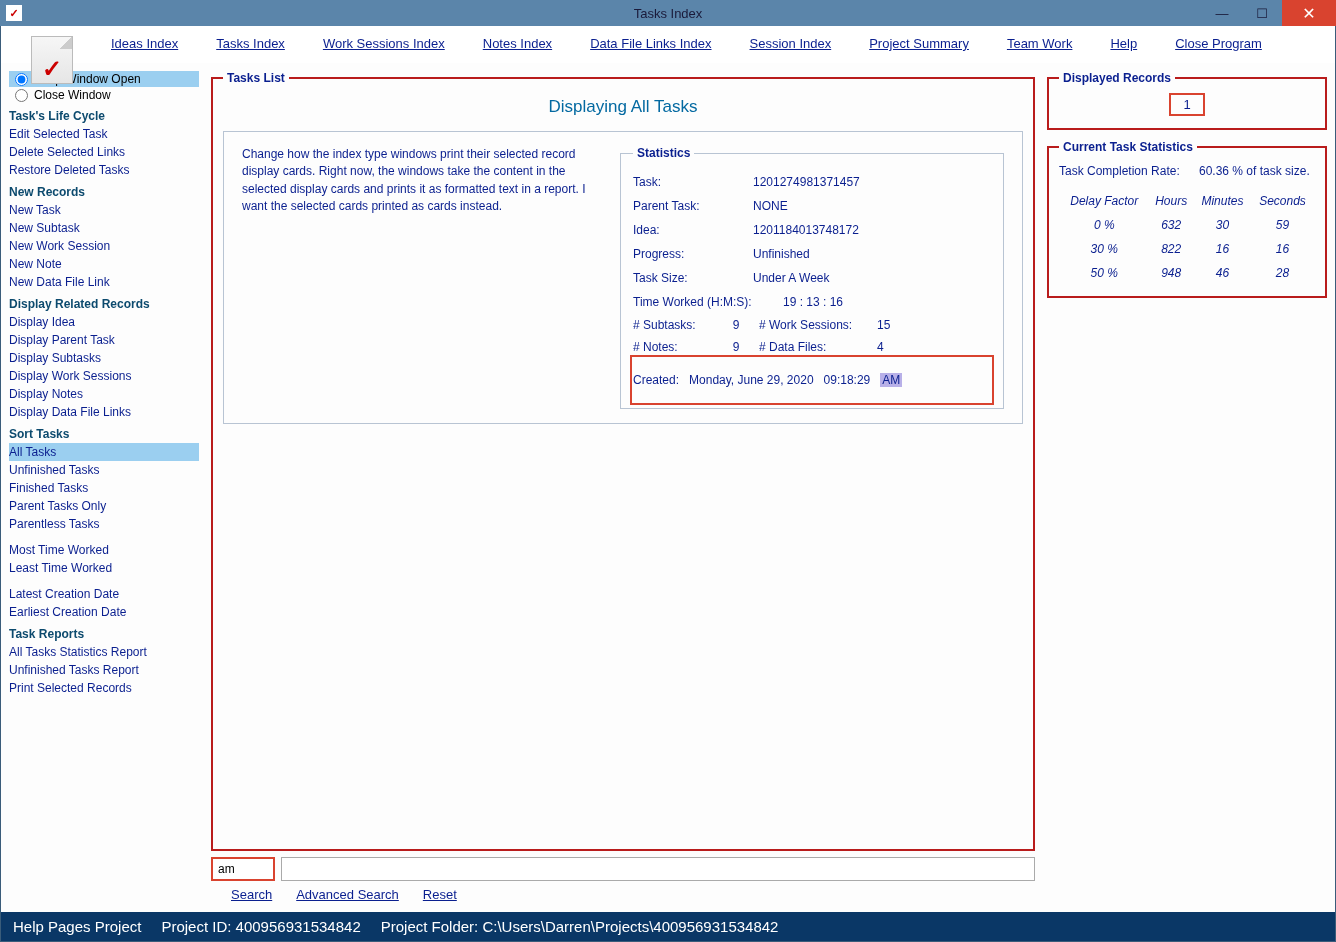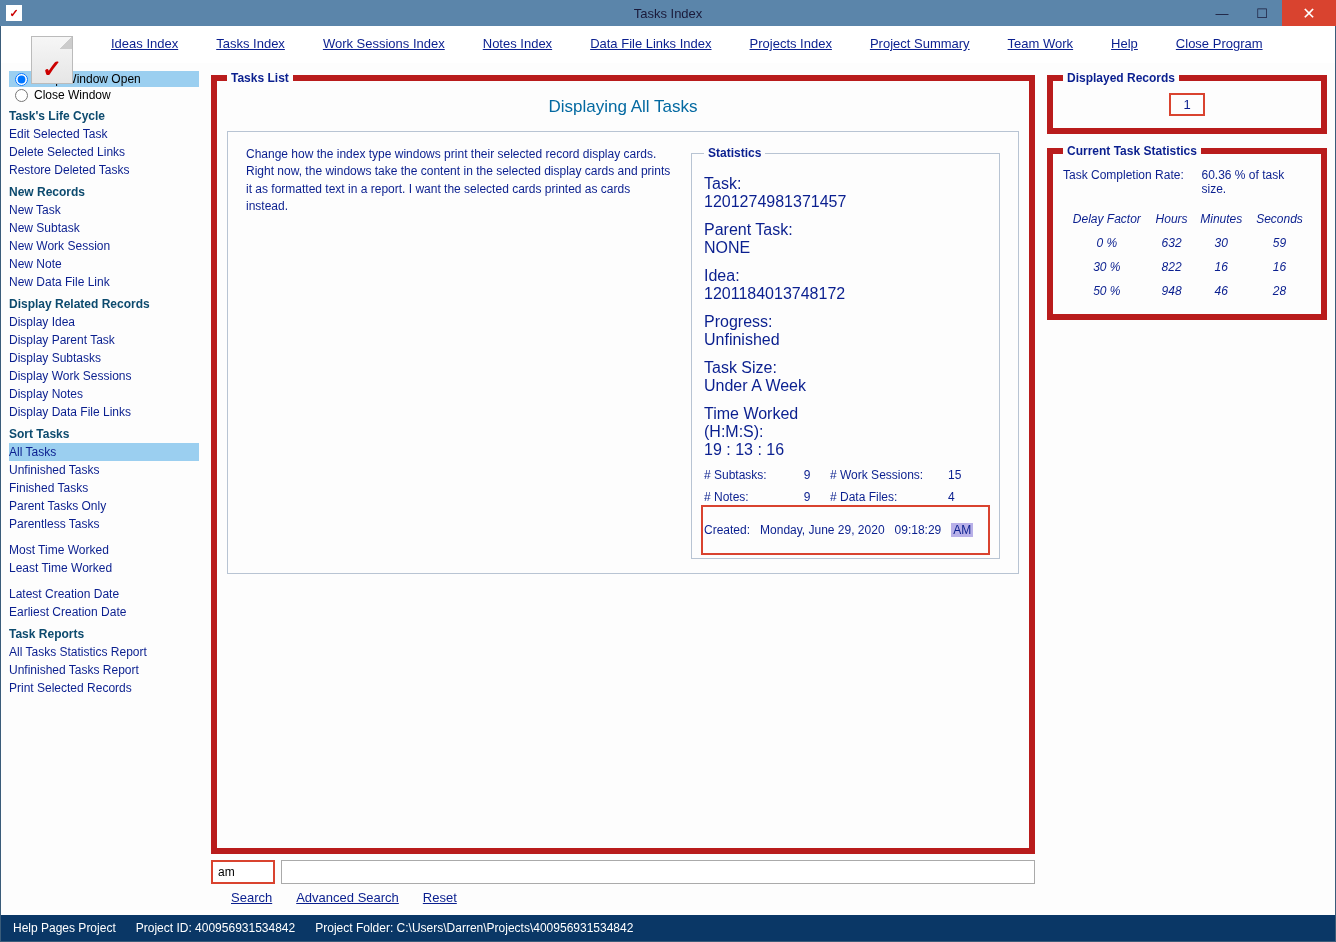--- a/index.html
+++ b/index.html
@@ -19,47 +19,47 @@
 .logo-doc::after { content:'✓'; position:absolute; left:10px; top:18px; color:#c00; font-size:24px; font-weight:bold;}
 .menulink { color: #0a1f8f; text-decoration: underline; font-size: 13px; cursor: pointer; }
 .sidebar { width: 190px; flex-shrink: 0; }
 .radio-row { display:flex; align-items:center; gap:6px; padding:1px 6px; }
 .radio-row.sel { background:#9bcff0; }
 .radio-row input { margin:0;}
 .side-heading { color:#0c4a6e; font-weight:bold; margin-top:6px; margin-bottom:2px;}
 .side-link { color:#0a1f8f; padding:2px 0; cursor:pointer; }
 .side-link.sel { background:#9bcff0; }
 .main { flex:1; display:flex; flex-direction:column; min-width:0; }
-fieldset { border:6px solid #b91c1c; padding:6px 10px 10px 10px; position:relative; }
+fieldset { border:2px solid #b91c1c; padding:6px 10px 10px 10px; position:relative; }
 fieldset > legend { color:#0a1f8f; font-weight:bold; padding:0 4px; font-size:12px;}
 .tasks-title { text-align:center; color:#0369a1; font-size:17px; padding:6px 0 14px;}
 .card { border:1px solid #b8c4d3; padding:14px 18px; display:flex; gap:20px;}
 .card-text { flex:1; color:#0a1f8f; line-height:1.45; }
-.stats { width:309px; border:1px solid #b8c4d3; position:relative; padding:10px 12px 6px 12px; color:#0a1f8f;}
+.stats { width:384px; border:1px solid #b8c4d3; position:relative; padding:10px 12px 6px 12px; color:#0a1f8f;}
 .stats legend { color:#0a1f8f; }
-.stats-row { display:flex; padding:5px 0; font-size:16px;flex-direction:column;}
+.stats-row { display:flex; padding:5px 0; font-size:12px;}
 .stats-row .lab { width:120px;}
 .stats-row .val { flex:1;}
 .stats-sub { display:flex; gap:8px; padding:4px 0;}
 .stats-sub .c { width:80px;}
 .created-row { display:flex; align-items:center; gap:10px; padding:15px 0; outline:2px solid #d9432f; outline-offset:1px;}
 .created-row .am { background:#b8b0e8; padding:0 2px;}
 .rightcol { width:280px; display:flex; flex-direction:column; gap:10px; }
 .disp-rec-val { text-align:center; padding:2px 12px; display:inline-block; outline:2px solid #d9432f; margin:4px auto; color:#0a1f8f; font-size:13px;}
 .cts { color:#0a1f8f; font-size:12px;}
 .cts-row { display:flex; padding:4px 0;}
 .cts-table { width:100%; margin-top:6px;}
 .cts-table th, .cts-table td { text-align:center; padding:4px 2px; font-weight:normal; font-size:12px;font-style:italic;}
 .status-box { flex:1; }
 .search-area { padding:6px 0 10px 0;}
 .search-inputs { display:flex; gap:6px; margin-bottom:6px;}
 .search-small { width:64px; border:2px solid #d9432f; padding:3px 5px; font-family:inherit; font-size:12px;}
 .search-big { flex:1; border:1px solid #aaa; padding:3px 5px; font-family:inherit; font-size:12px;}
 .search-links { display:flex; gap:24px; padding-left:20px;}
-.statusbar { background:#0a3766; color:#fff; padding:6px 12px; font-size:12px; display:flex; gap:20px;}
+.statusbar { background:#0a3766; color:#fff; padding:6px 12px; font-size:15px; display:flex; gap:20px;}
 </style>
 </head>
 <body>
 
 <div class="titlebar">
   <div class="appicon"></div>
   <div class="title">Tasks Index</div>
   <div class="winbtns">
     <div class="btn">—</div>
     <div class="btn">☐</div>
@@ -68,21 +68,21 @@
 </div>
 
 <div class="chrome-border">
   <div class="menubar">
     <div class="logo-doc"></div>
     <span class="menulink">Ideas Index</span>
     <span class="menulink">Tasks Index</span>
     <span class="menulink">Work Sessions Index</span>
     <span class="menulink">Notes Index</span>
     <span class="menulink">Data File Links Index</span>
-    <span class="menulink">Projects Index</span>
+    <span class="menulink">Session Index</span>
     <span class="menulink">Project Summary</span>
     <span class="menulink">Team Work</span>
     <span class="menulink">Help</span>
     <span class="menulink">Close Program</span>
   </div>
 
   <div class="content">
 
     <div class="sidebar">
       <div class="radio-row sel">

